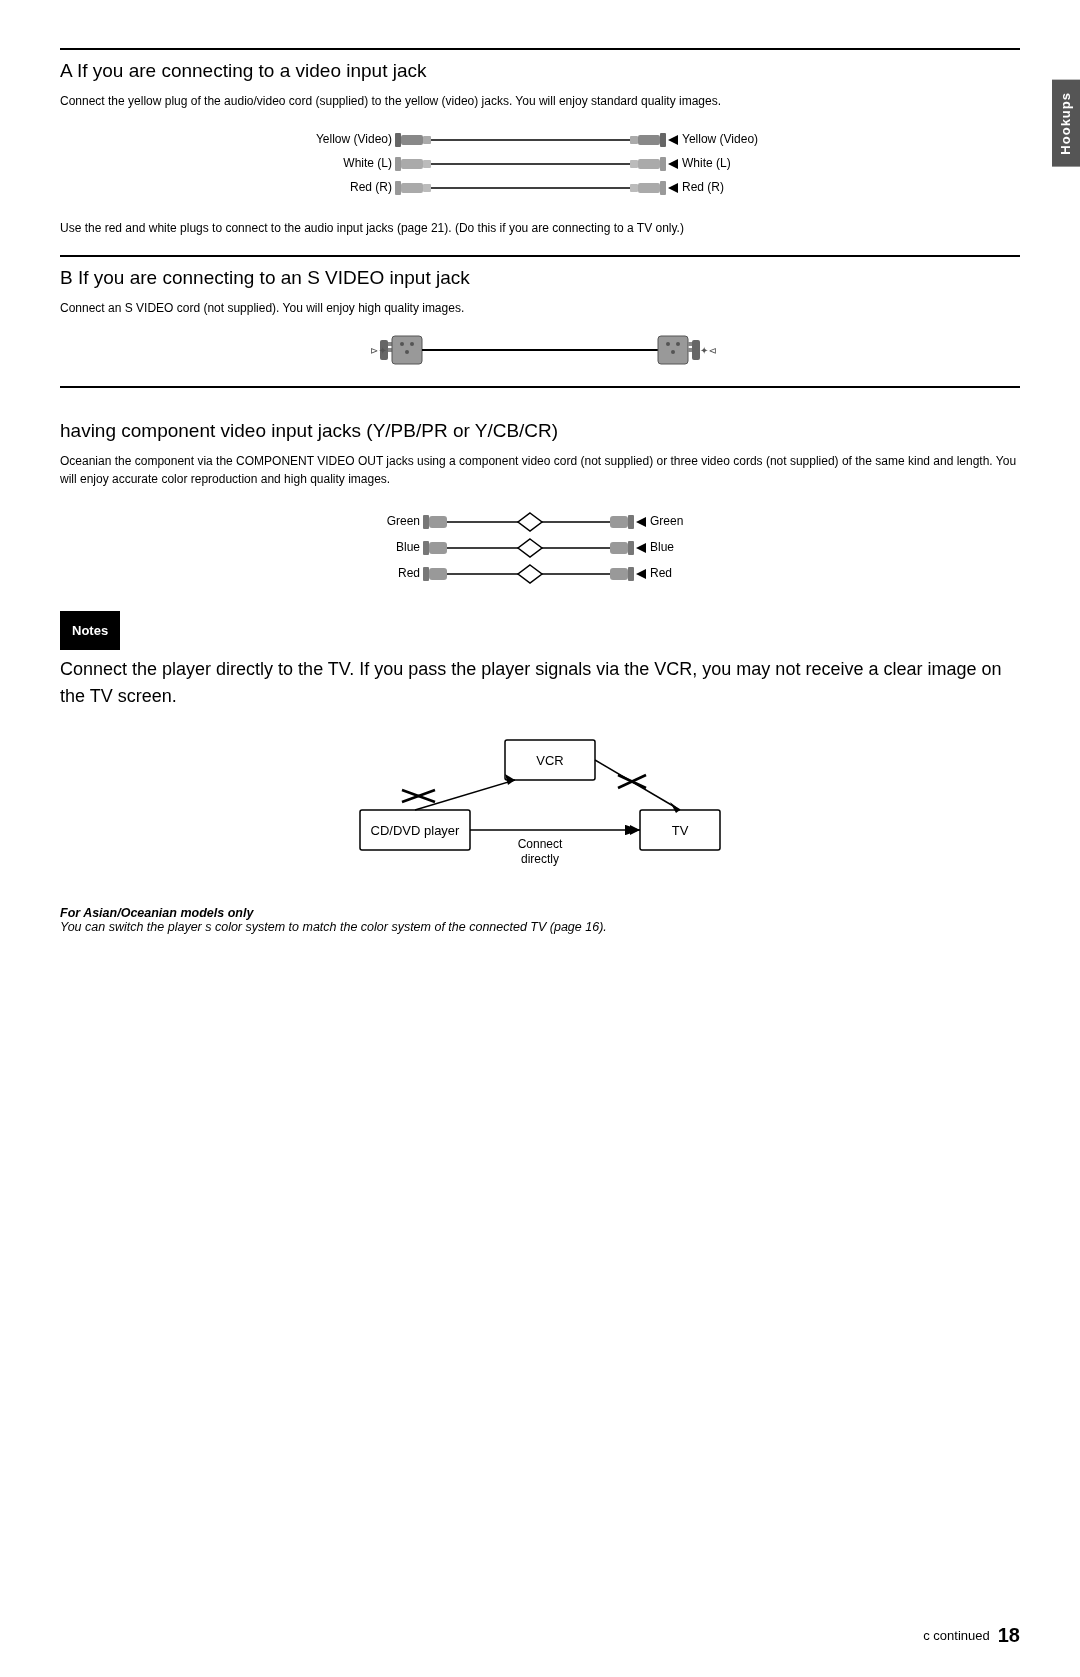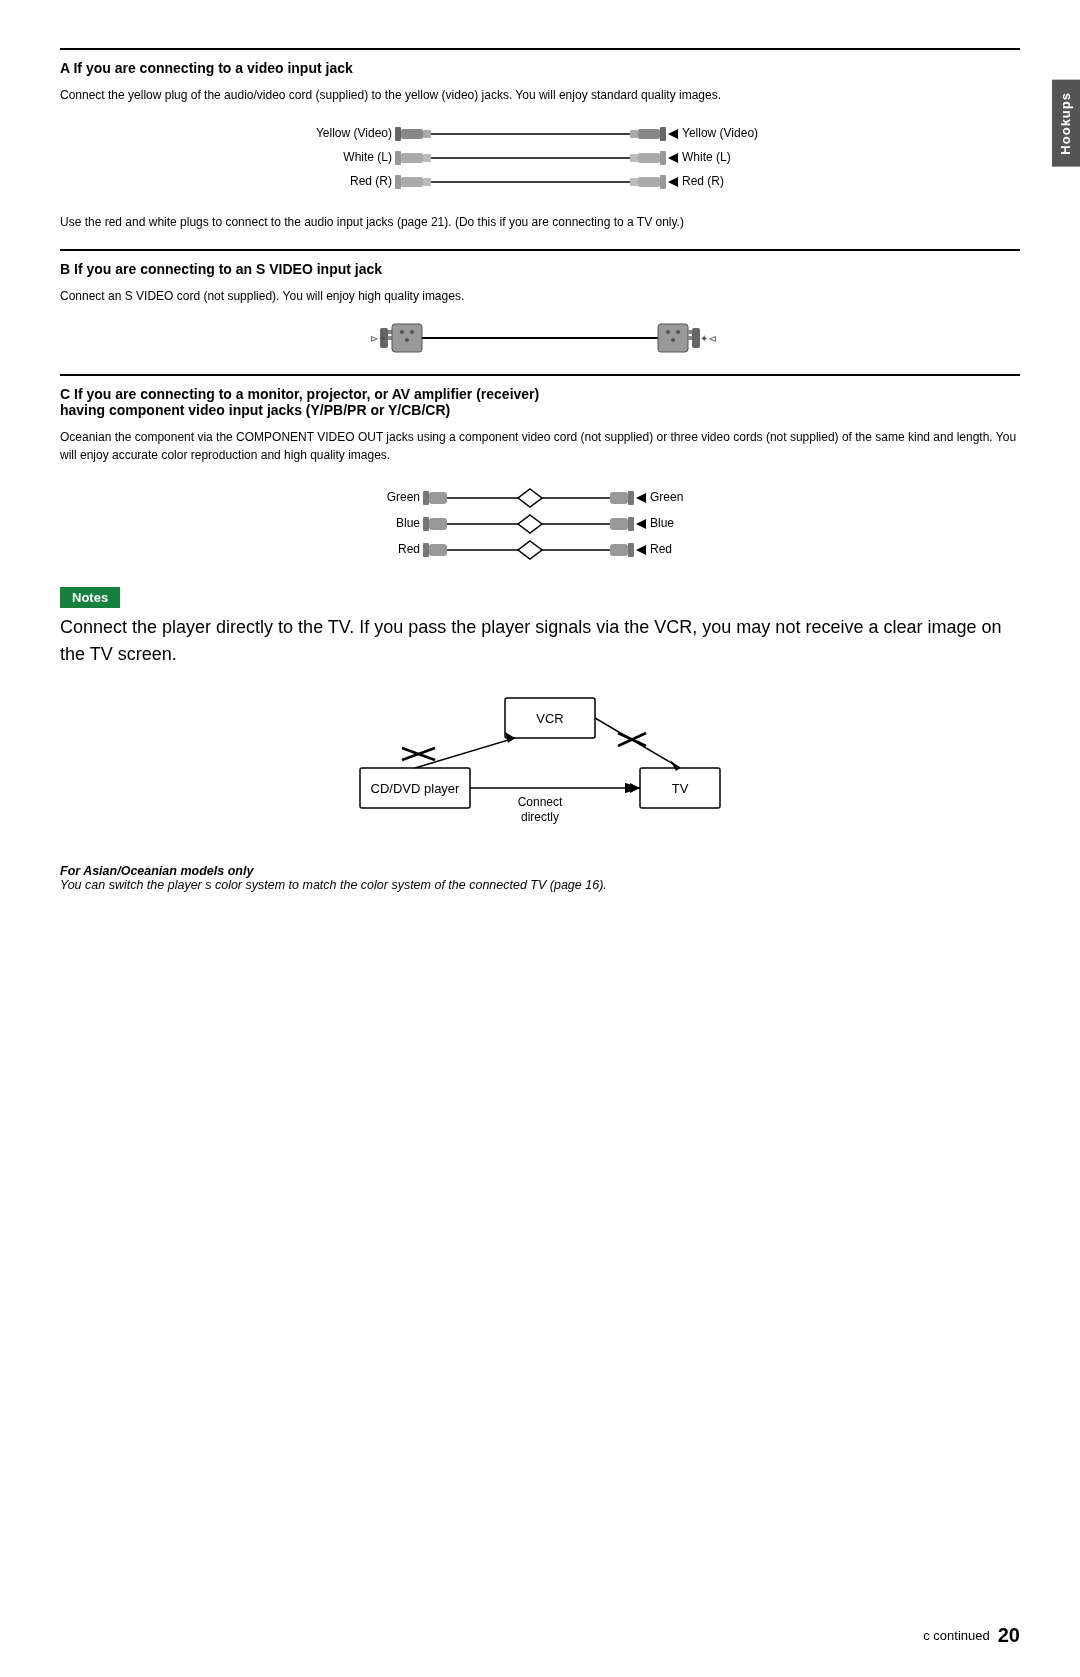--- a/index.html
+++ b/index.html
@@ -37,22 +37,22 @@
       letter-spacing: 1px;
     }
 
     .section-divider {
       border: none;
       border-top: 2.5px solid #000;
       margin: 18px 0 10px 0;
     }
 
     .section-title {
-      font-size: 14px;
-      font-weight: bold;
+      font-size: 19px;
+      font-weight: normal;
       margin-bottom: 10px;
       margin-top: 4px;
     }
 
     .body-text {
       font-size: 12px;
       line-height: 1.55;
       margin-bottom: 10px;
     }
 
@@ -63,25 +63,25 @@
       margin: 14px 0;
       text-align: center;
     }
 
     
     .notes-box {
       margin: 18px 0 10px 0;
     }
     .notes-label {
       display: inline-block;
-      background: #15803d;
+      background: #000000;
       color: #fff;
       font-size: 13px;
       font-weight: bold;
-      padding: 3px 12px;
+      padding: 12px 12px;
       margin-bottom: 6px;
     }
     .notes-text {
       font-size: 18px;
       line-height: 1.5;
     }
 
     
     .page-footer {
       position: absolute;
@@ -189,21 +189,21 @@
       <rect x="328" y="16" width="4" height="4" fill="#888"></rect>
       <rect x="332" y="8" width="8" height="20" rx="2" fill="#666"></rect>
 
       <text x="10" y="22" font-size="10" fill="#555">⊳✦</text>
       <text x="340" y="22" font-size="10" fill="#555">✦⊲</text>
     </svg>
   </div>
 
   <hr class="section-divider">
   <div class="section-title">
-    <span>C  If you are connecting to a monitor, projector, or AV amplifier (receiver)</span><br>
+    <br>
     <span>having component video input jacks (Y/PB/PR or Y/CB/CR)</span>
   </div>
   <div class="body-text">Oceanian the component via the COMPONENT VIDEO OUT jacks using a component video cord (not supplied) or three video cords (not supplied) of the same kind and length. You will enjoy accurate color reproduction and high quality images.</div>
 
   <div class="diagram-center">
     <svg width="420" height="90" viewBox="0 0 420 90" xmlns="http://www.w3.org/2000/svg">
 
       <text x="90" y="22" text-anchor="end" font-size="12" fill="#000">Green</text>
       <text x="90" y="48" text-anchor="end" font-size="12" fill="#000">Blue</text>
       <text x="90" y="74" text-anchor="end" font-size="12" fill="#000">Red</text>
@@ -283,16 +283,16 @@
     </svg>
   </div>
 
   <div class="subsection-note">
     <strong>For Asian/Oceanian models only</strong><br>
     <span>You can switch the player s color system to match the color system of the connected TV (page 16).</span>
   </div>
 
   <div class="page-footer">
     <span>c  continued</span>
-    <span class="page-number">20</span>
+    <span class="page-number">18</span>
   </div>
 
 </div>
 
 </body></html>

